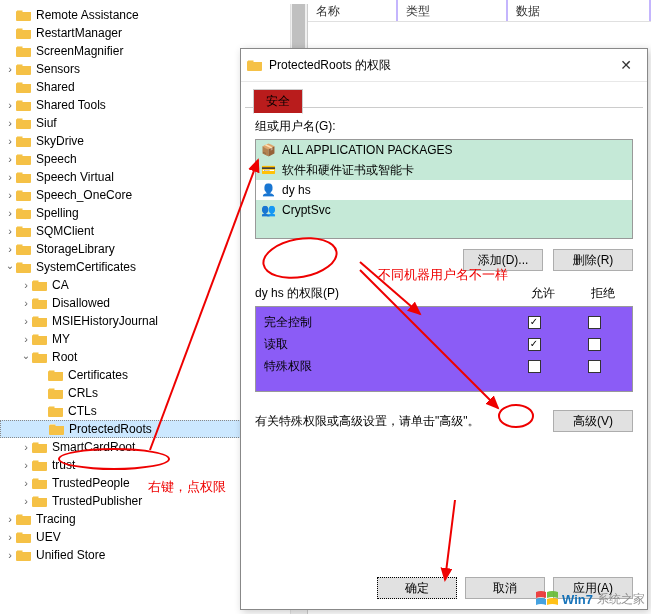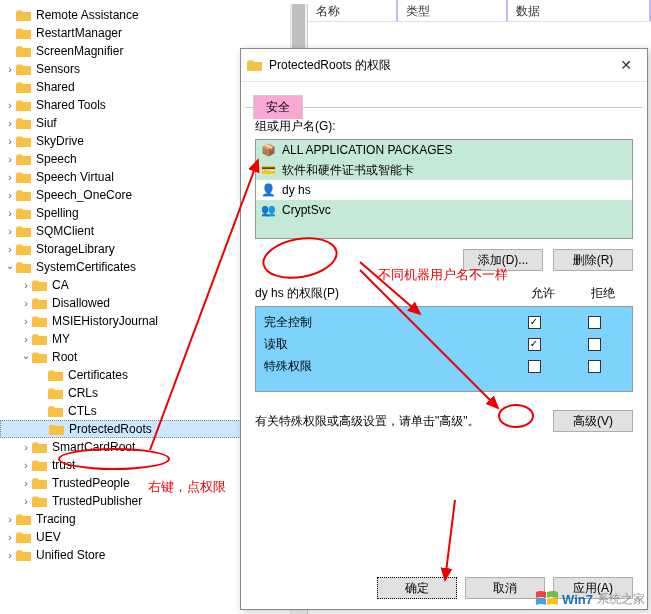--- a/index.html
+++ b/index.html
@@ -23,39 +23,39 @@
 .list-header { position: absolute; left: 308px; top: 0; right: 0; height: 22px; border-bottom: 1px solid #e0e0e0; display: flex; background: #fff; }
 .list-col { padding: 3px 8px; border-right: 2px solid #c4b5fd; color: #333; }
 
 .dialog { position: absolute; left: 240px; top: 48px; width: 408px; height: 562px; background: #fff; border: 1px solid #888; box-shadow: 2px 2px 8px rgba(0,0,0,0.2); }
 .dialog-title { height: 28px; display: flex; align-items: center; padding: 16px 6px; background: #fff; border-bottom: 1px solid #e8e8e8; }
 .dialog-title .folder-icon { margin-right: 6px; }
 .dialog-title-text { flex: 1; color: #000; }
 .dialog-close { width: 30px; text-align: center; font-size: 14px; color: #333; cursor: pointer; }
 
 .tab-strip { display: flex; align-items: flex-end; height: 26px; padding: 6px 8px 0 8px; border-bottom: 1px solid #ccc; margin: 0 4px; }
-.tab { padding: 3px 12px; border: 1px solid #ccc; border-bottom: 1px solid #fff; background: #f9a8d4; position: relative; top: 13px; }
+.tab { padding: 3px 12px; border: 1px solid #ccc; border-bottom: 1px solid #fff; background: #b91c1c; position: relative; top: 7px; }
 
 .dialog-body { padding: 10px 14px; }
 .group-label { margin-bottom: 4px; color: #000; }
 
 .user-list { height: 100px; border: 1px solid #999; background: #c5e9d7; overflow: hidden; }
 .user-item { display: flex; align-items: center; height: 20px; padding: 0 4px; }
 .user-item.sel { background: #fff; }
 .user-ico { width: 18px; height: 16px; margin-right: 4px; display: inline-flex; align-items: center; justify-content: center; }
 .user-text { color: #000; }
 
 .btn-row { display: flex; justify-content: flex-end; gap: 10px; margin: 10px 0 14px 0; }
 .btn { min-width: 80px; height: 22px; background: #e1e1e1; border: 1px solid #adadad; display: inline-flex; align-items: center; justify-content: center; cursor: pointer; padding: 0 10px; }
 
 .perm-header { display: flex; align-items: center; margin-bottom: 4px; }
 .perm-header-label { flex: 1; }
 .perm-col { width: 60px; text-align: center; }
 
-.perm-list { border: 1px solid #999; background: #7dd3fc; height: 86px; padding: 4px 0; }
+.perm-list { border: 1px solid #999; background: #8b5cf6; height: 86px; padding: 4px 0; }
 .perm-row { display: flex; align-items: center; height: 22px; padding: 0 8px; }
 .perm-name { flex: 1; }
 .perm-cb { width: 60px; display: flex; justify-content: center; }
 .cb { width: 13px; height: 13px; border: 1px solid #333; background: #fff; display: inline-flex; align-items: center; justify-content: center; font-size: 10px; line-height: 1; }
 .cb.checked::before { content: "✓"; color: #000; }
 
 .adv-row { display: flex; align-items: center; margin-top: 18px; }
 .adv-text { flex: 1; color: #000; }
 
 .dialog-footer { position: absolute; bottom: 10px; right: 14px; display: flex; gap: 8px; }

